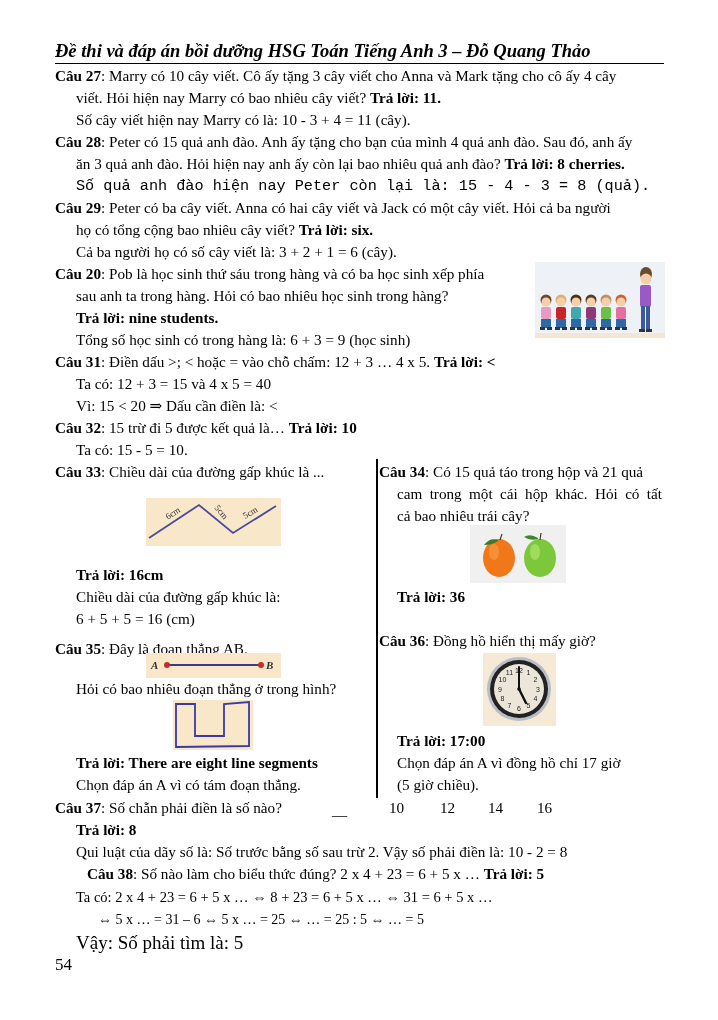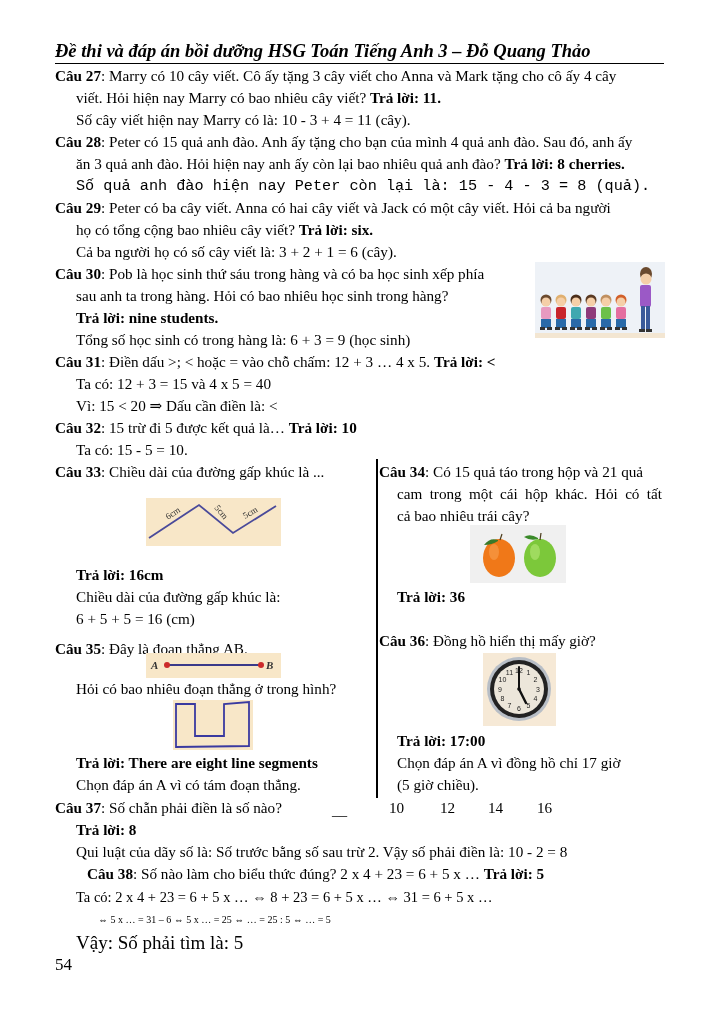--- a/index.html
+++ b/index.html
@@ -30,21 +30,21 @@
   <div class="ln ind" style="top:111px;">Số cây viết hiện nay Marry có là: 10 - 3 + 4 = 11 (cây).</div>
 
   <div class="ln full" style="top:133px;"><span class="b">Câu 28</span><span>: Peter có 15 quả anh đào. Anh ấy tặng cho bạn của mình 4 quả anh đào. Sau đó, anh ấy</span></div>
   <div class="ln ind" style="top:155px;"><span>ăn 3 quả anh đào. Hỏi hiện nay anh ấy còn lại bao nhiêu quả anh đào? </span><span class="b">Trả lời</span><span class="b">: 8 cherries.</span></div>
   <div class="ln ind" style="top:177px;font-family:Liberation Mono, monospace;">Số quả anh đào hiện nay Peter còn lại là: 15 - 4 - 3 = 8 (quả).</div>
 
   <div class="ln full" style="top:199px;"><span class="b">Câu 29</span><span>: Peter có ba cây viết. Anna có hai cây viết và Jack có một cây viết. Hỏi cả ba người</span></div>
   <div class="ln ind" style="top:221px;"><span>họ có tổng cộng bao nhiêu cây viết? </span><span class="b">Trả lời</span><span class="b">: six.</span></div>
   <div class="ln ind" style="top:243px;">Cả ba người họ có số cây viết là: 3 + 2 + 1 = 6 (cây).</div>
 
-  <div class="ln" style="left:55px; top:265px;"><span class="b">Câu 30</span><span>: Pob là học sinh thứ sáu trong hàng và có ba học sinh xếp phía</span></div>
+  <div class="ln" style="left:55px; top:265px;"><span class="b">Câu 20</span><span>: Pob là học sinh thứ sáu trong hàng và có ba học sinh xếp phía</span></div>
   <div class="ln ind" style="top:287px;">sau anh ta trong hàng. Hỏi có bao nhiêu học sinh trong hàng?</div>
   <div class="ln ind" style="top:309px;"><span class="b">Trả lời</span><span class="b">: nine students.</span></div>
   <div class="ln ind" style="top:331px;">Tổng số học sinh có trong hàng là: 6 + 3 = 9 (học sinh)</div>
 
   <svg class="img" style="left:535px; top:262px;" width="130" height="76" viewBox="0 0 130 76">
     <rect x="0" y="0" width="130" height="76" fill="#eef2f7"></rect>
     <rect x="0" y="71" width="130" height="5" fill="#f3e6d2"></rect>
     <g id="kids">
         <g>
           <circle cx="11" cy="38" r="5.5" fill="#6b4a2e"></circle>
@@ -197,17 +197,17 @@
   <div class="ln" style="left:332px; top:801px;">__</div>
   <div class="ln" style="left:389px; top:799px;">10</div>
   <div class="ln" style="left:440px; top:799px;">12</div>
   <div class="ln" style="left:488px; top:799px;">14</div>
   <div class="ln" style="left:537px; top:799px;">16</div>
   <div class="ln ind" style="top:821px;"><span class="b">Trả lời</span><span class="b">: 8</span></div>
   <div class="ln ind" style="top:843px;">Qui luật của dãy số là: Số trước bằng số sau trừ 2. Vậy số phải điền là: 10 - 2 = 8</div>
 
   <div class="ln" style="left:55px; top:865px;margin-left:32px;"><span class="b">Câu 38</span><span>: Số nào làm cho biểu thức đúng? 2 x 4 + 23 = 6 + 5 x … </span><span class="b">Trả lời</span><span class="b">: 5</span></div>
   <div class="ln ind" style="top:888px; font-size:14.5px;">Ta có: 2 x 4 + 23 = 6 + 5 x … ⇔ 8 + 23 = 6 + 5 x … ⇔ 31 = 6 + 5 x …</div>
-  <div class="ln" style="left:98px; top:911px; font-size:10px;">⇔ 5 x … = 31 – 6 ⇔ 5 x … = 25 ⇔ … = 25 : 5 ⇔ … = 5</div>
+  <div class="ln" style="left:98px; top:911px; font-size:14px;">⇔ 5 x … = 31 – 6 ⇔ 5 x … = 25 ⇔ … = 25 : 5 ⇔ … = 5</div>
   <div class="ln ind" style="top:934px; font-size:19px;">Vậy: Số phải tìm là: 5</div>
 
   <div class="pagenum">54</div>
 </div>
 
 </body></html>

